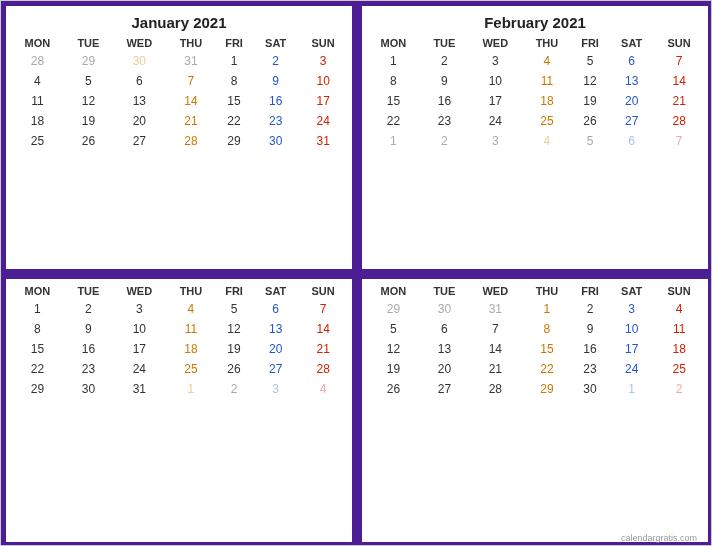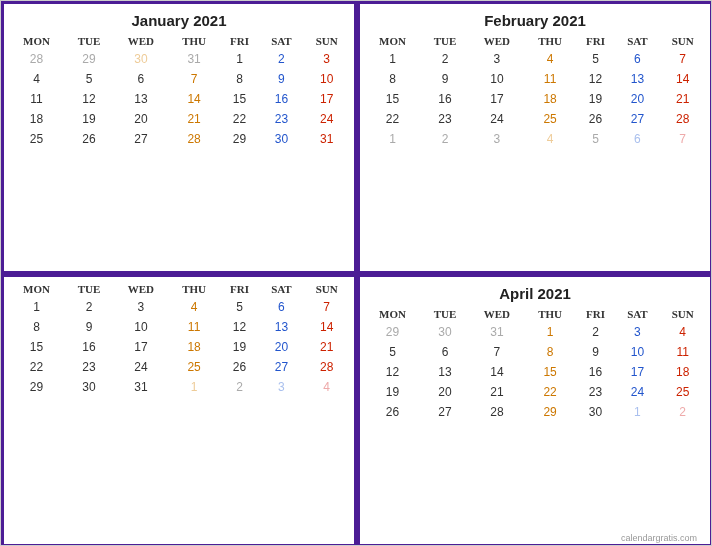--- a/index.html
+++ b/index.html
@@ -13,41 +13,40 @@
     }
     .calendars-grid {
       display: grid;
       grid-template-columns: 1fr 1fr;
       grid-template-rows: 1fr 1fr;
       width: 712px;
       height: 546px;
       position: relative;
     }
     .calendar {
-      border: 3px solid #4c1d95;
+      border: 5px solid #4c1d95;
       padding: 4px;
     }
     .calendar-title {
       text-align: center;
       font-weight: bold;
       font-size: 15px;
       color: #222;
       margin: 4px 0 4px 0;
     }
     table {
       width: 100%;
       border-collapse: collapse;
     }
     th {
       font-size: 11px;
       font-weight: bold;
       color: #333;
       text-align: center;
       padding: 2px 0;
-      font-family: Liberation Serif, serif;
     }
     td {
       text-align: center;
       font-size: 12px;
       padding: 3px 0;
       color: #333;
     }
     td.other-month {
       color: #aaa;
     }
@@ -263,21 +262,20 @@
             <td class="">31</td>
             <td class="other-month thursday">1</td>
             <td class="other-month">2</td>
             <td class="other-month saturday">3</td>
             <td class="other-month sunday">4</td>
           </tr>
         </tbody>
       </table>
     </div>
     <div class="calendar">
-      <div class="calendar-title">April 2021</div>
       <table>
         <thead>
           <tr>
             <th>MON</th>
             <th>TUE</th>
             <th>WED</th>
             <th>THU</th>
             <th>FRI</th>
             <th>SAT</th>
             <th>SUN</th>

